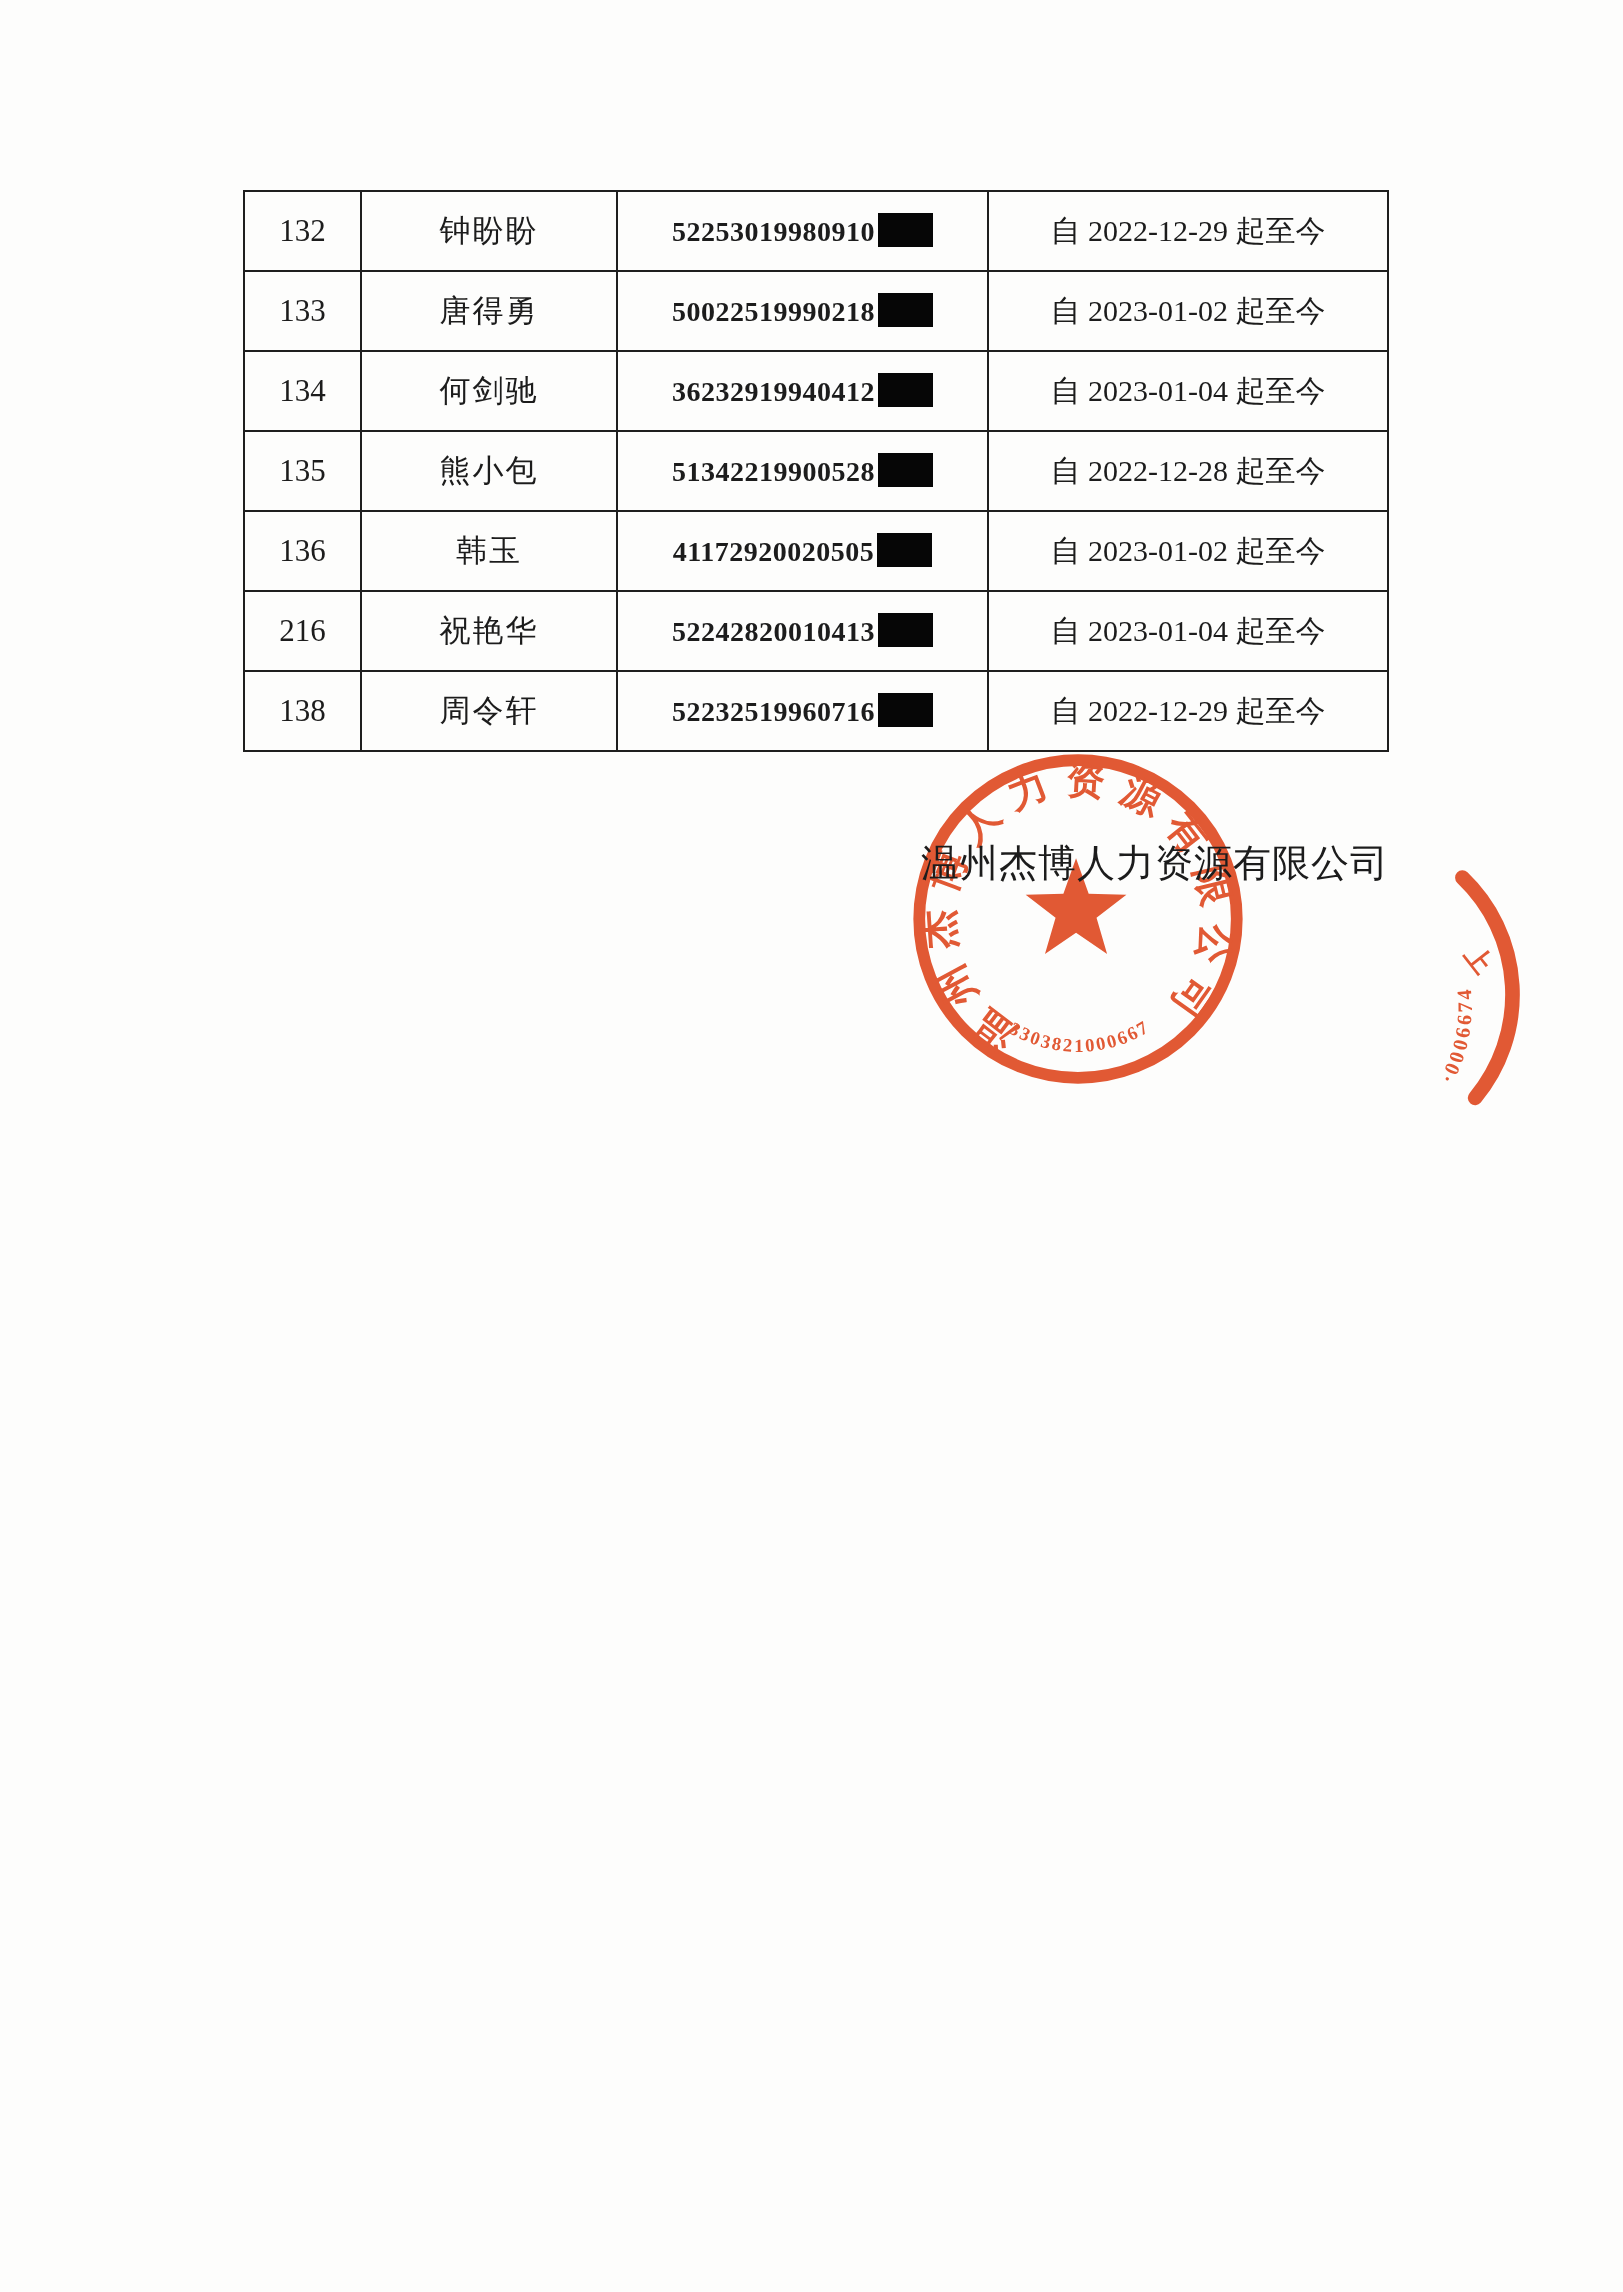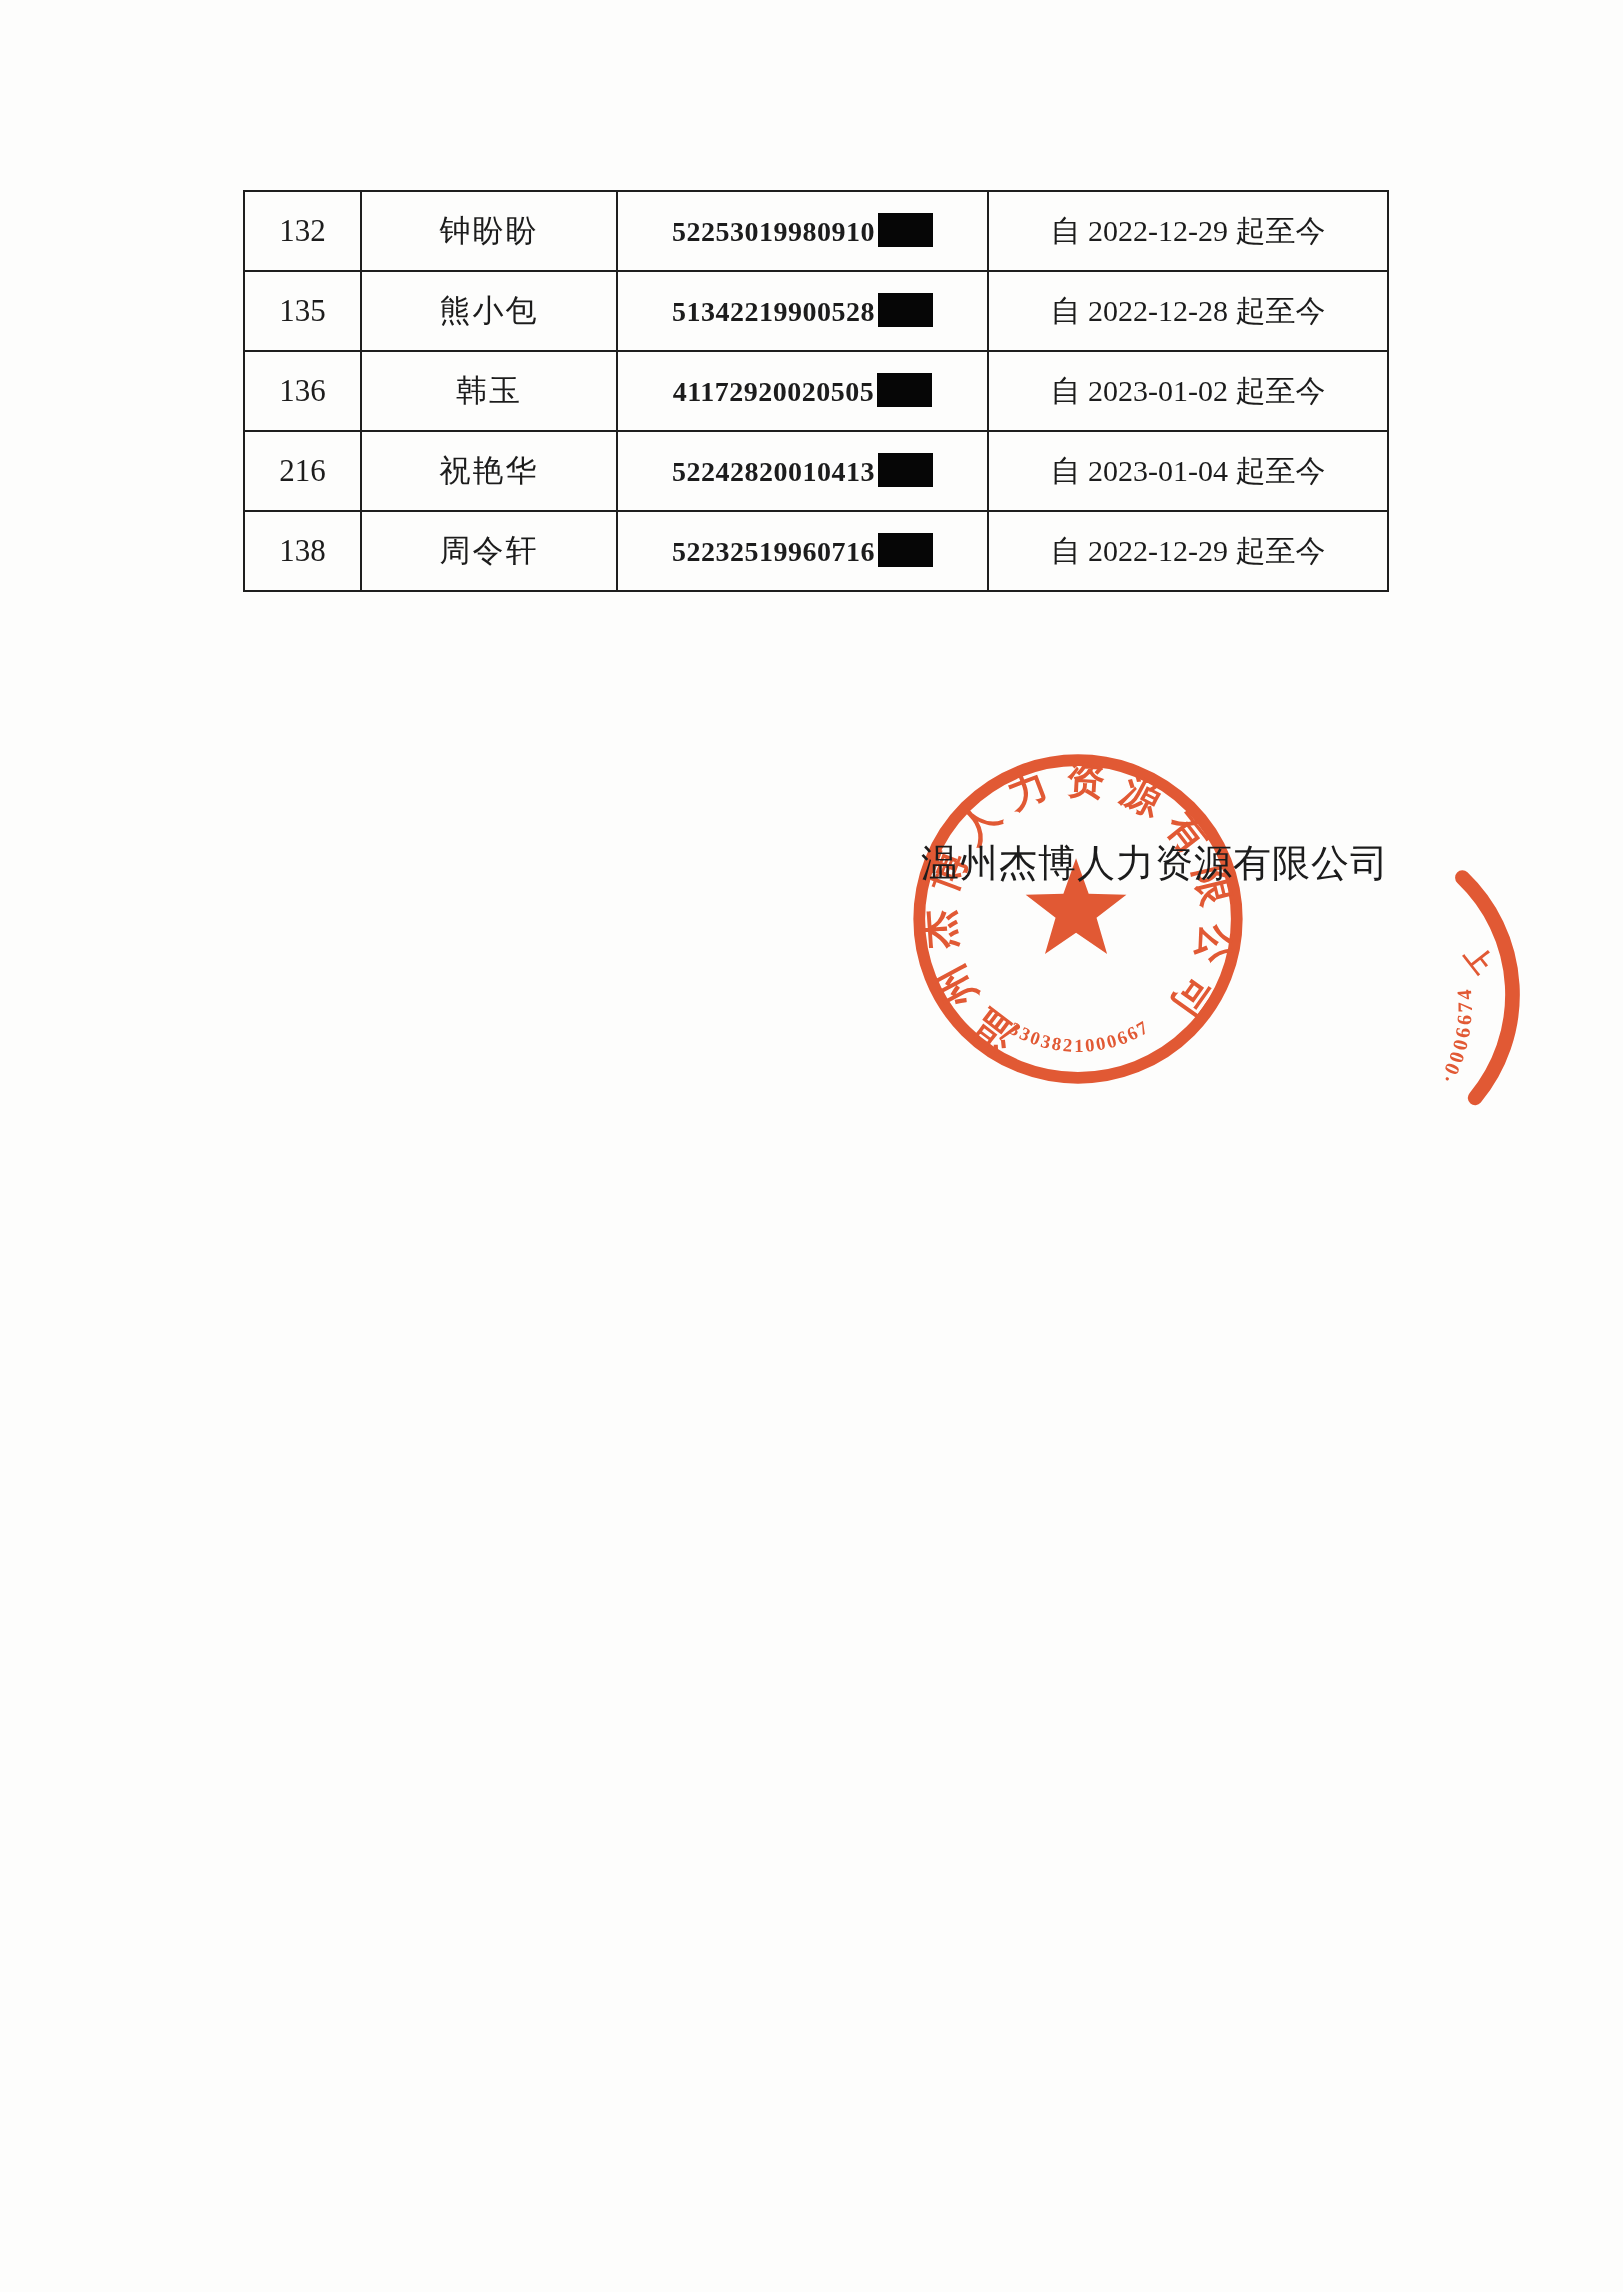--- a/index.html
+++ b/index.html
@@ -75,20 +75,32 @@
         <col style="width:400px">
     </colgroup>
     <tbody>
       <tr>
         <td class="c-no">132</td>
         <td class="c-name">钟盼盼</td>
         <td class="c-id"><span class="idnum">52253019980910</span><span class="redact"></span></td>
         <td class="c-date">自 2022-12-29 起至今</td>
       </tr>
       <tr>
+        <td class="c-no">133</td>
+        <td class="c-name">唐得勇</td>
+        <td class="c-id"><span class="idnum">50022519990218</span><span class="redact"></span></td>
+        <td class="c-date">自 2023-01-02 起至今</td>
+      </tr>
+      <tr>
+        <td class="c-no">134</td>
+        <td class="c-name">何剑驰</td>
+        <td class="c-id"><span class="idnum">36232919940412</span><span class="redact"></span></td>
+        <td class="c-date">自 2023-01-04 起至今</td>
+      </tr>
+      <tr>
         <td class="c-no">135</td>
         <td class="c-name">熊小包</td>
         <td class="c-id"><span class="idnum">51342219900528</span><span class="redact"></span></td>
         <td class="c-date">自 2022-12-28 起至今</td>
       </tr>
       <tr>
         <td class="c-no">136</td>
         <td class="c-name">韩玉</td>
         <td class="c-id"><span class="idnum">41172920020505</span><span class="redact"></span></td>
         <td class="c-date">自 2023-01-02 起至今</td>

